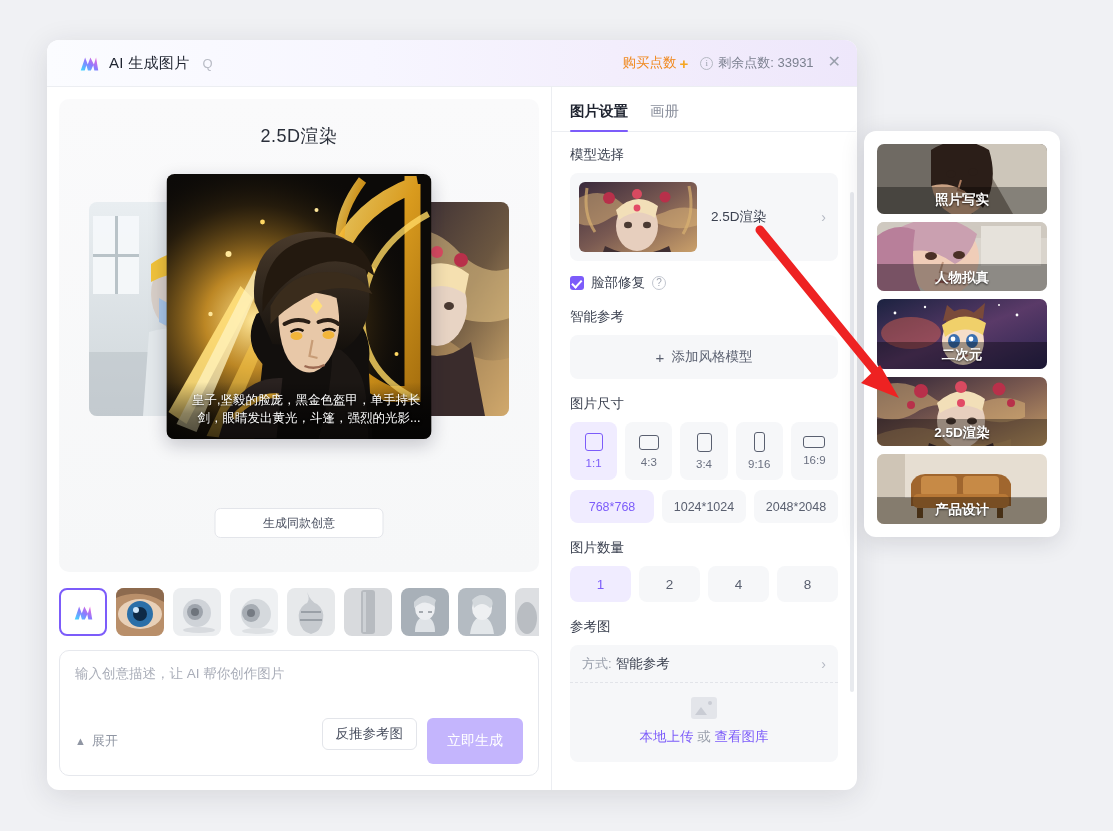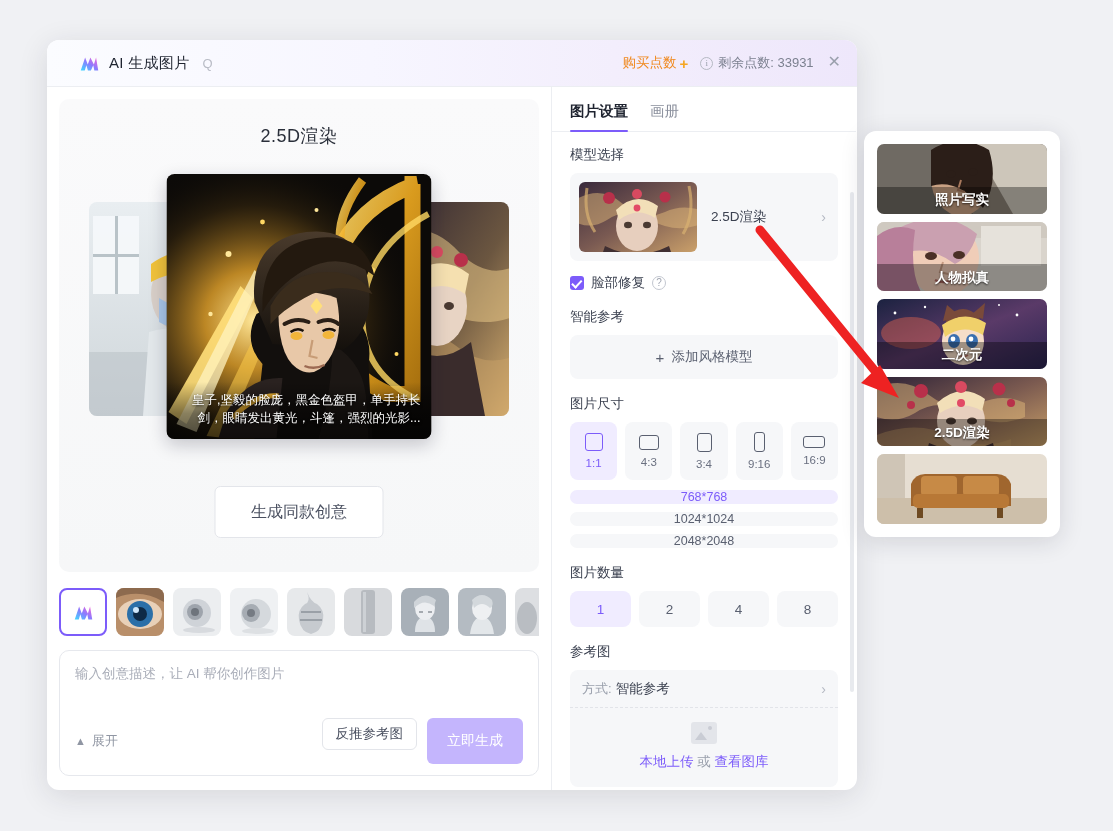--- a/index.html
+++ b/index.html
@@ -63,22 +63,22 @@
   }
   .cap {
     position: absolute; left: 0; right: 0; bottom: 0;
     padding: 9px 11px 11px;
     font-size: 12.5px; line-height: 1.5; color: #ffffff;
     text-shadow: 0 1px 3px rgba(0,0,0,.85);
     background: linear-gradient(180deg,rgba(0,0,0,0) 0%,rgba(0,0,0,.45) 55%,rgba(0,0,0,.62) 100%);
   }
   .same-btn {
     position: absolute; left: 50%; transform: translateX(-50%); bottom: 34px;
-    width: 169px; height: 52px; border: 1px solid #e3e5ea; border-radius: 6px;
-    background: #fff; color: #4a5060; font-size: 16px; cursor: pointer;
+    width: 169px; height: 30px; border: 1px solid #e3e5ea; border-radius: 6px;
+    background: #fff; color: #4a5060; font-size: 12px; cursor: pointer;
     display: flex; align-items: center; justify-content: center;
   }
 
   .thumbs { display: flex; gap: 9px; padding: 16px 0 14px; overflow: hidden; flex: none; }
   .thumb { width: 48px; height: 48px; border-radius: 8px; flex: none; overflow: hidden; cursor: pointer; }
   .thumb.sel { border: 2px solid #7c5cfa; background: #fff; display: flex; align-items: center; justify-content: center; }
   .thumb.sel svg { width: 21px; height: 21px; }
 
   .prompt {
     border: 1px solid #e6e8ed; border-radius: 10px; background: #fff;
@@ -145,21 +145,21 @@
     flex: 1; height: 58px; border-radius: 8px; background: #f6f7f9;
     display: flex; flex-direction: column; align-items: center; justify-content: center; gap: 6px;
     cursor: pointer;
   }
   .ratio.sel { background: #f0ecff; }
   .ratio .box { border: 1.8px solid #5a6070; border-radius: 3px; }
   .ratio.sel .box { border-color: #7c5cfa; }
   .ratio .lab { font-size: 11.5px; color: #6a7080; }
   .ratio.sel .lab { color: #7c5cfa; }
 
-  .size-row { display: flex; gap: 8px; margin-top: 10px; flex-direction: column; }
+  .size-row { display: flex; gap: 8px; margin-top: 10px; }
   .size {
     flex: 1; height: 33px; border-radius: 8px; background: #f6f7f9;
     display: flex; align-items: center; justify-content: center;
     font-size: 12.5px; color: #5a6070; cursor: pointer;
   }
   .size.sel { background: #f0ecff; color: #7c5cfa; }
 
   .count-row { display: flex; gap: 8px; }
   .cnt {
     flex: 1; height: 36px; border-radius: 8px; background: #f6f7f9;
@@ -662,20 +662,21 @@
         <rect width="170" height="70" fill="#e6ded2"></rect>
         <rect x="0" y="0" width="28" height="70" fill="#cfc5b6"></rect>
         <rect x="0" y="44" width="170" height="26" fill="#cdbfaa"></rect>
         <path d="M34 30 q4 -10 14 -10 l72 0 q10 0 14 10 l0 22 l-100 0z" fill="#a0662e"></path>
         <rect x="44" y="22" width="36" height="20" rx="4" fill="#c78a46"></rect>
         <rect x="86" y="22" width="36" height="20" rx="4" fill="#c78a46"></rect>
         <rect x="36" y="40" width="96" height="14" rx="5" fill="#b87836"></rect>
         <rect x="40" y="54" width="6" height="10" fill="#6e4a22"></rect>
         <rect x="120" y="54" width="6" height="10" fill="#6e4a22"></rect>
       </svg>
+      <div class="fcap">产品设计</div>
     </div>
   </div>
 
   <svg class="arrow-svg">
     <g>
       <line x1="760" y1="230" x2="884" y2="382" stroke="#ee2222" stroke-width="9" stroke-linecap="round"></line>
       <path d="M899 398 L861 383 L880 365 Z" fill="#ee2222"></path>
     </g>
   </svg>
 

